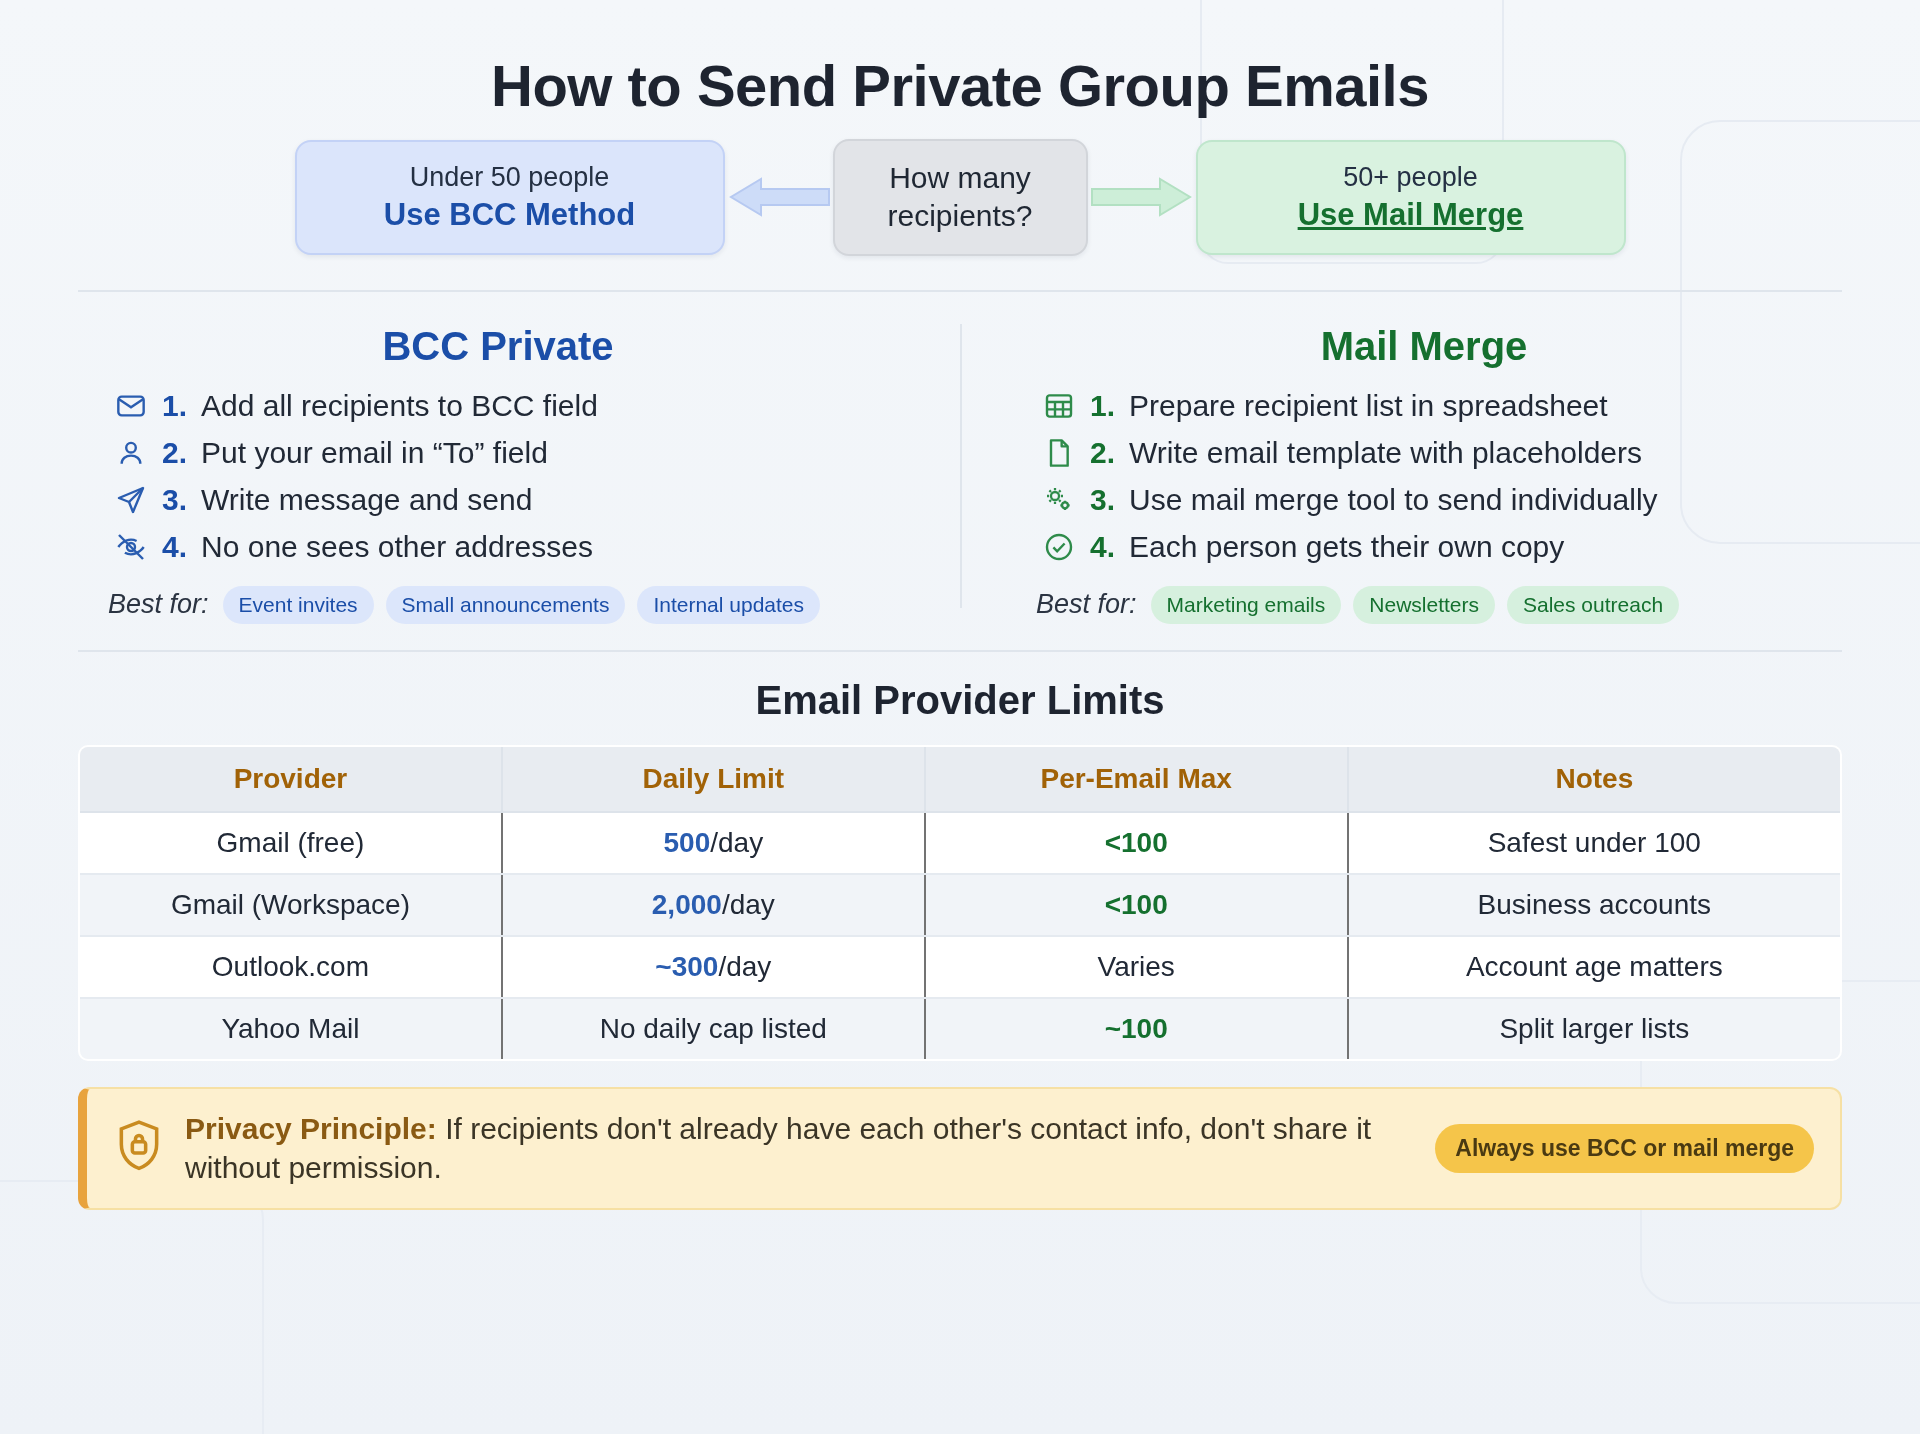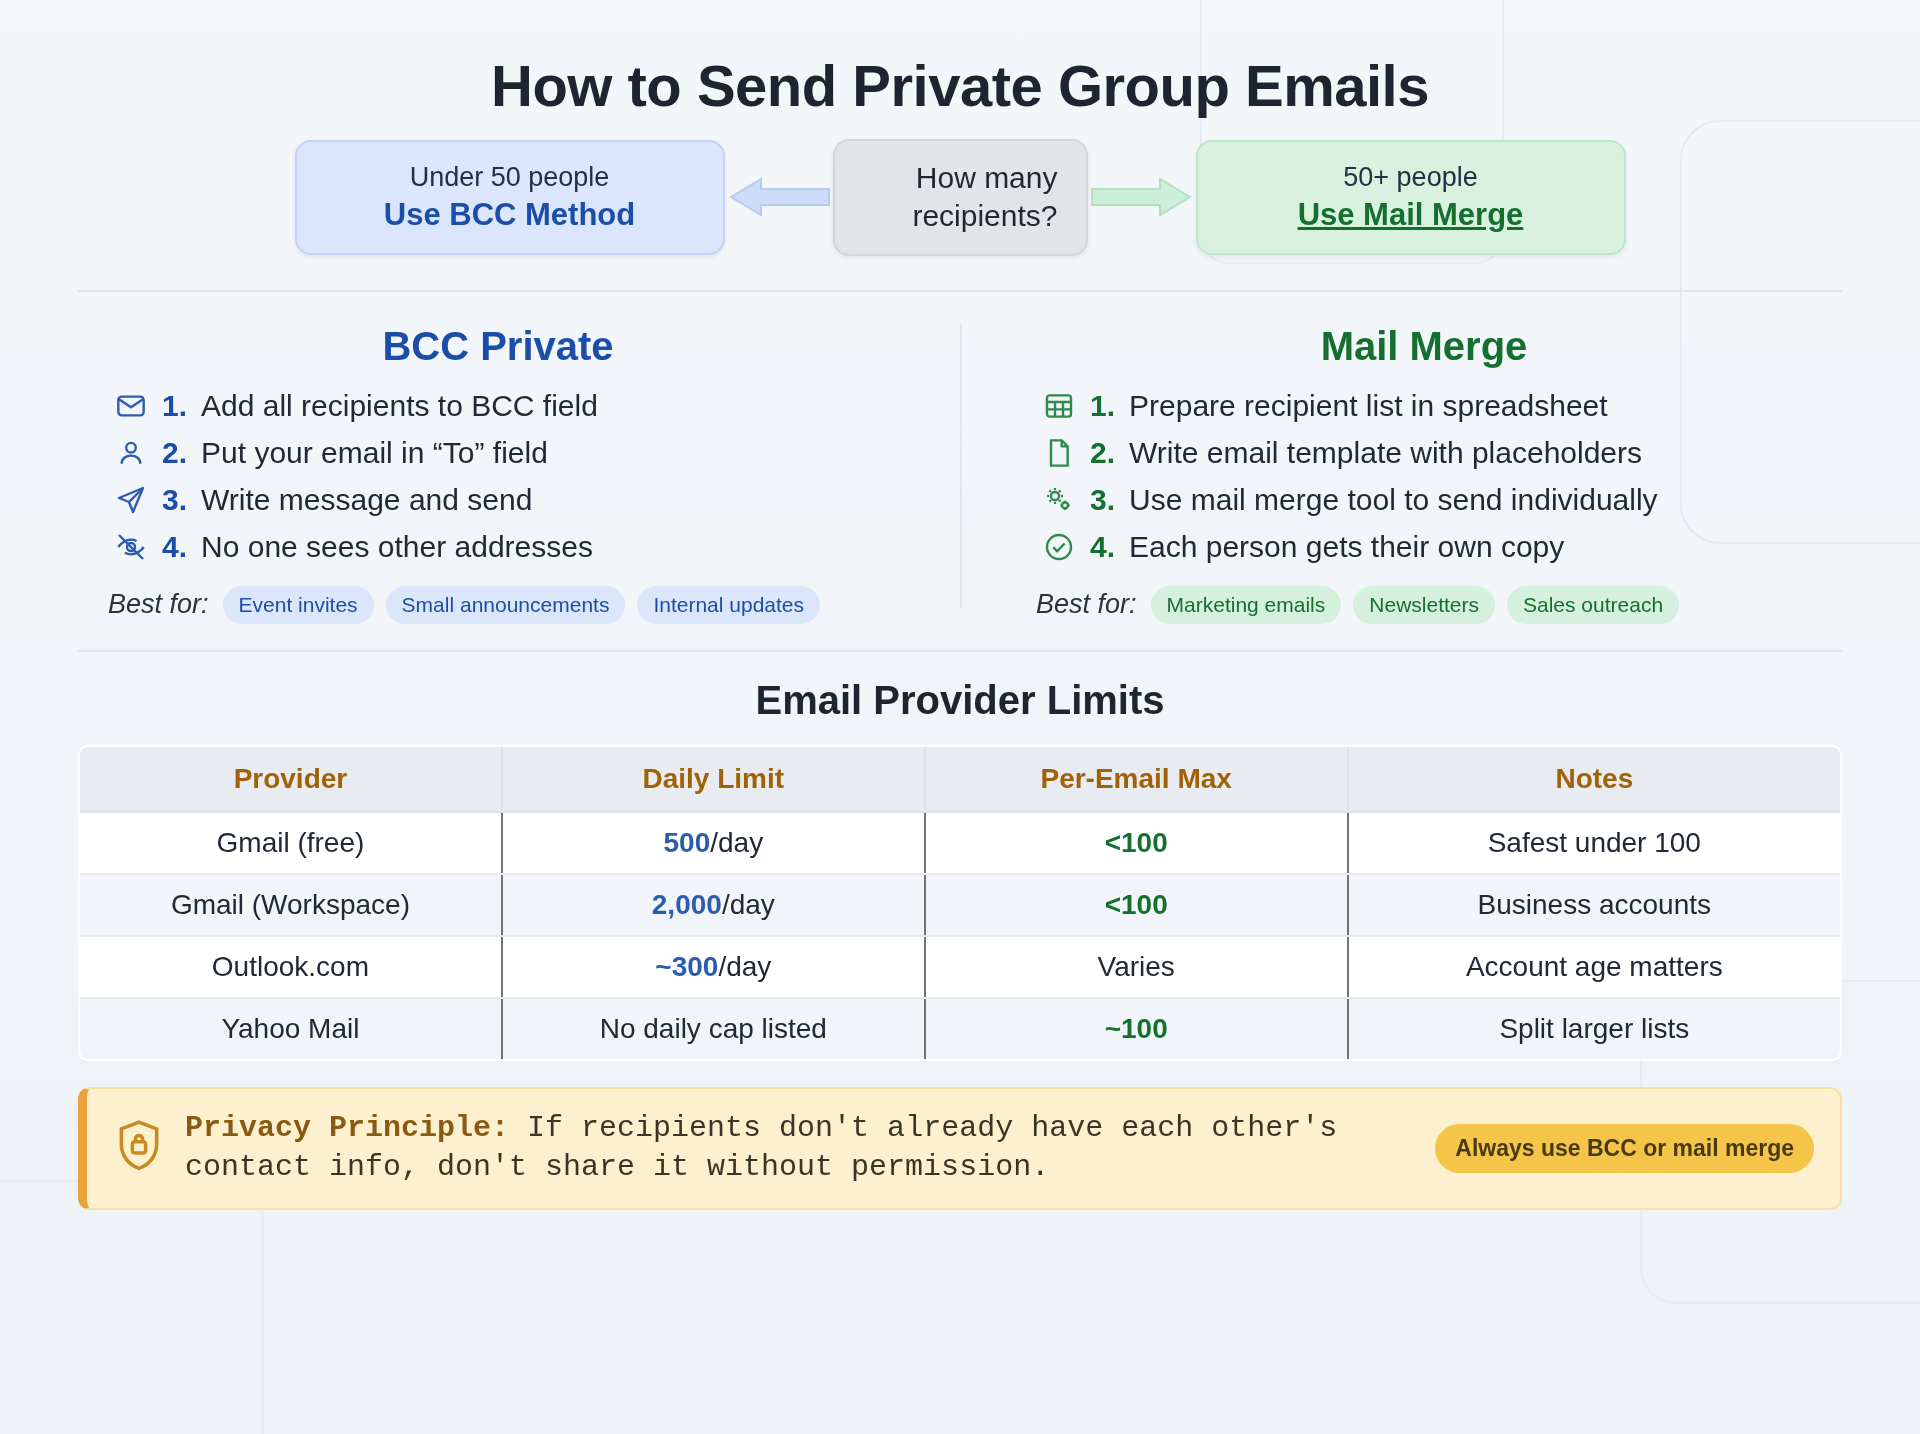--- a/index.html
+++ b/index.html
@@ -78,21 +78,20 @@
     background: #dbe5fb;
     border: 2px solid #c3d2f6;
     width: 430px;
   }
   .dec-left .small { color: #243043; }
   .dec-left .big { color: #1b4ea8; }
   .dec-mid {
     background: #e2e4e8;
     border: 2px solid #d2d5da;
     width: 255px;
-    text-align: right;
   }
   .dec-mid .small { color: #1f2733; font-size: 30px; }
   .dec-right {
     background: #d9f2e0;
     border: 2px solid #bfe6cc;
     width: 430px;
   }
   .dec-right .small { color: #243043; }
   .dec-right .big { color: #15702f; text-decoration: underline; }
 
@@ -239,21 +238,20 @@
     align-items: center;
     padding: 20px 26px;
     gap: 20px;
   }
   .banner .shield { flex: 0 0 52px; }
   .banner .text {
     flex: 1 1 auto;
     font-size: 30px;
     line-height: 1.32;
     color: #3b3526;
-    font-family: Liberation Mono, monospace;
   }
   .banner .text b { color: #8a5a13; }
   .banner .pill {
     flex: 0 0 auto;
     background: #f5c54a;
     color: #4a3a12;
     font-weight: bold;
     font-size: 23px;
     border-radius: 999px;
     padding: 11px 20px;

